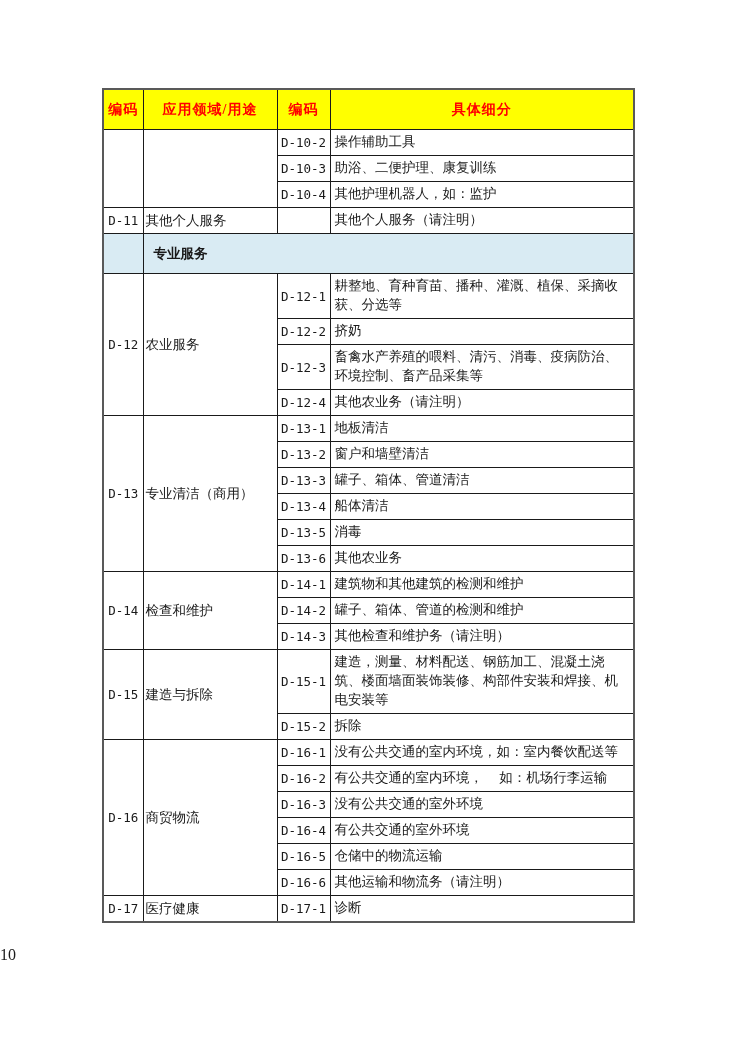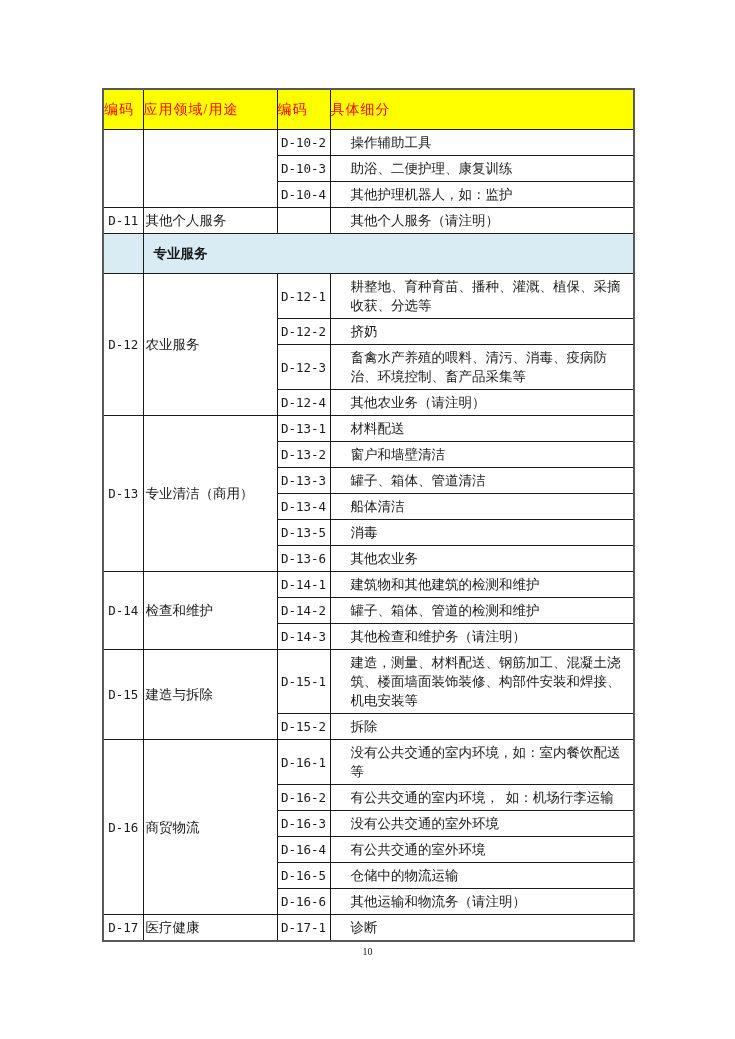--- a/index.html
+++ b/index.html
@@ -27,23 +27,23 @@
   }
   table.class-table th,
   table.class-table td {
     border: 1px solid #1a1a1a;
     vertical-align: middle;
     box-sizing: border-box;
   }
   th {
     background: var(--header-bg, #FFFF00);
     color: var(--header-text, #FF0000);
-    font-weight: normal;
+    font-weight: bold;
     font-size: 14px;
-    text-align: left;
+    text-align: center;
     padding: 10px 0;
     line-height: 19px;
     letter-spacing: 1px;
   }
   td {
     font-size: 13.5px;
     line-height: 19px;
     padding: 3px 6px;
     height: 19px;
   }
@@ -52,38 +52,39 @@
     font-size: 12.5px;
     text-align: center;
     padding: 0 2px;
   }
   td.label {
     text-align: left;
     padding-left: 2px;
   }
   td.detail {
     text-align: left;
-    padding-left: 20px;
+    padding-left: 4px;
     white-space: pre-wrap;
+    font-family: Liberation Mono, monospace;
   }
   td.section {
     text-align: left;
     padding: 10px 2px 10px 10px;
     font-weight: bold;
   }
   tr.section-row td {
     background: var(--section-bg, #D9EBF3);
   }
   .page-number {
     position: absolute;
     top: 946px;
     left: 0;
     width: 100%;
-    text-align: center;
-    font-size: 10px;
+    text-align: left;
+    font-size: 16px;
     color: #1a1a1a;
     font-family: "Liberation Serif", "DejaVu Serif", serif;
   }
 </style>
 </head>
 <body>
 
 <div class="page">
   <table class="class-table">
     <colgroup>
@@ -140,21 +141,21 @@
           <td class="detail">畜禽水产养殖的喂料、清污、消毒、疫病防治、环境控制、畜产品采集等</td>
         </tr>
         <tr>
           <td class="code">D-12-4</td>
           <td class="detail">其他农业务（请注明）</td>
         </tr>
         <tr>
           <td class="code" rowspan="6">D-13</td>
           <td class="label" rowspan="6">专业清洁（商用）</td>
           <td class="code">D-13-1</td>
-          <td class="detail">材料配送</td>
+          <td class="detail">地板清洁</td>
         </tr>
         <tr>
           <td class="code">D-13-2</td>
           <td class="detail">窗户和墙壁清洁</td>
         </tr>
         <tr>
           <td class="code">D-13-3</td>
           <td class="detail">罐子、箱体、管道清洁</td>
         </tr>
         <tr>

